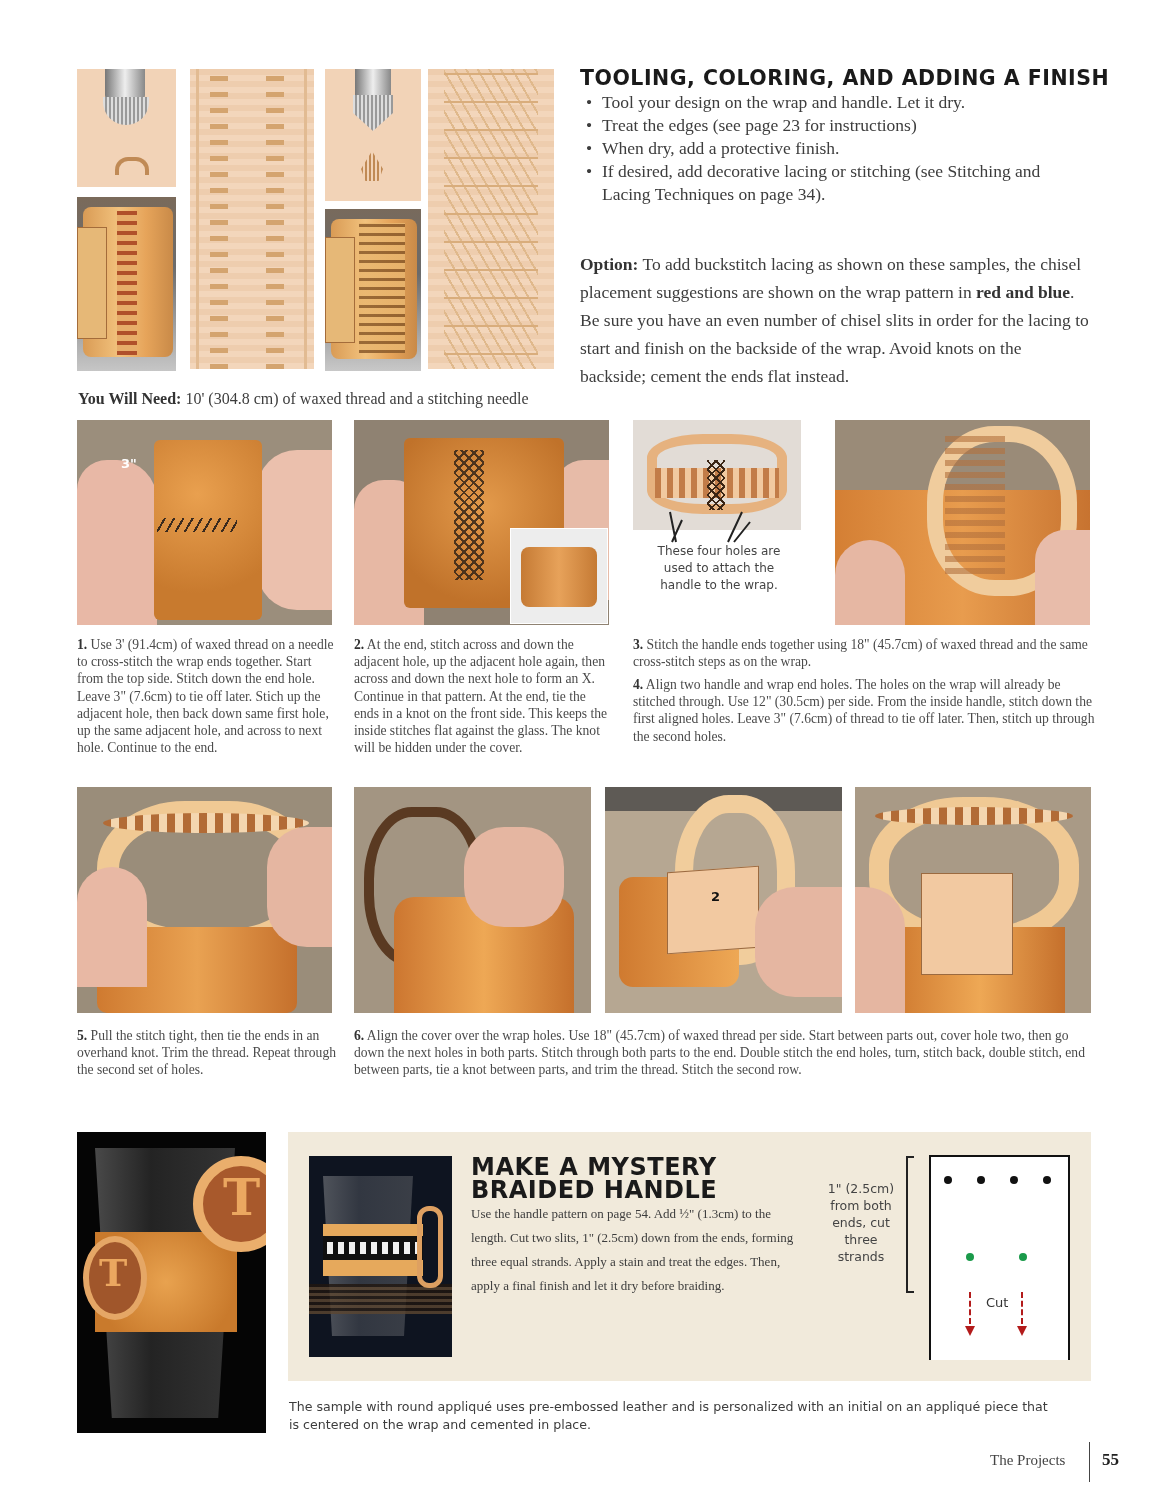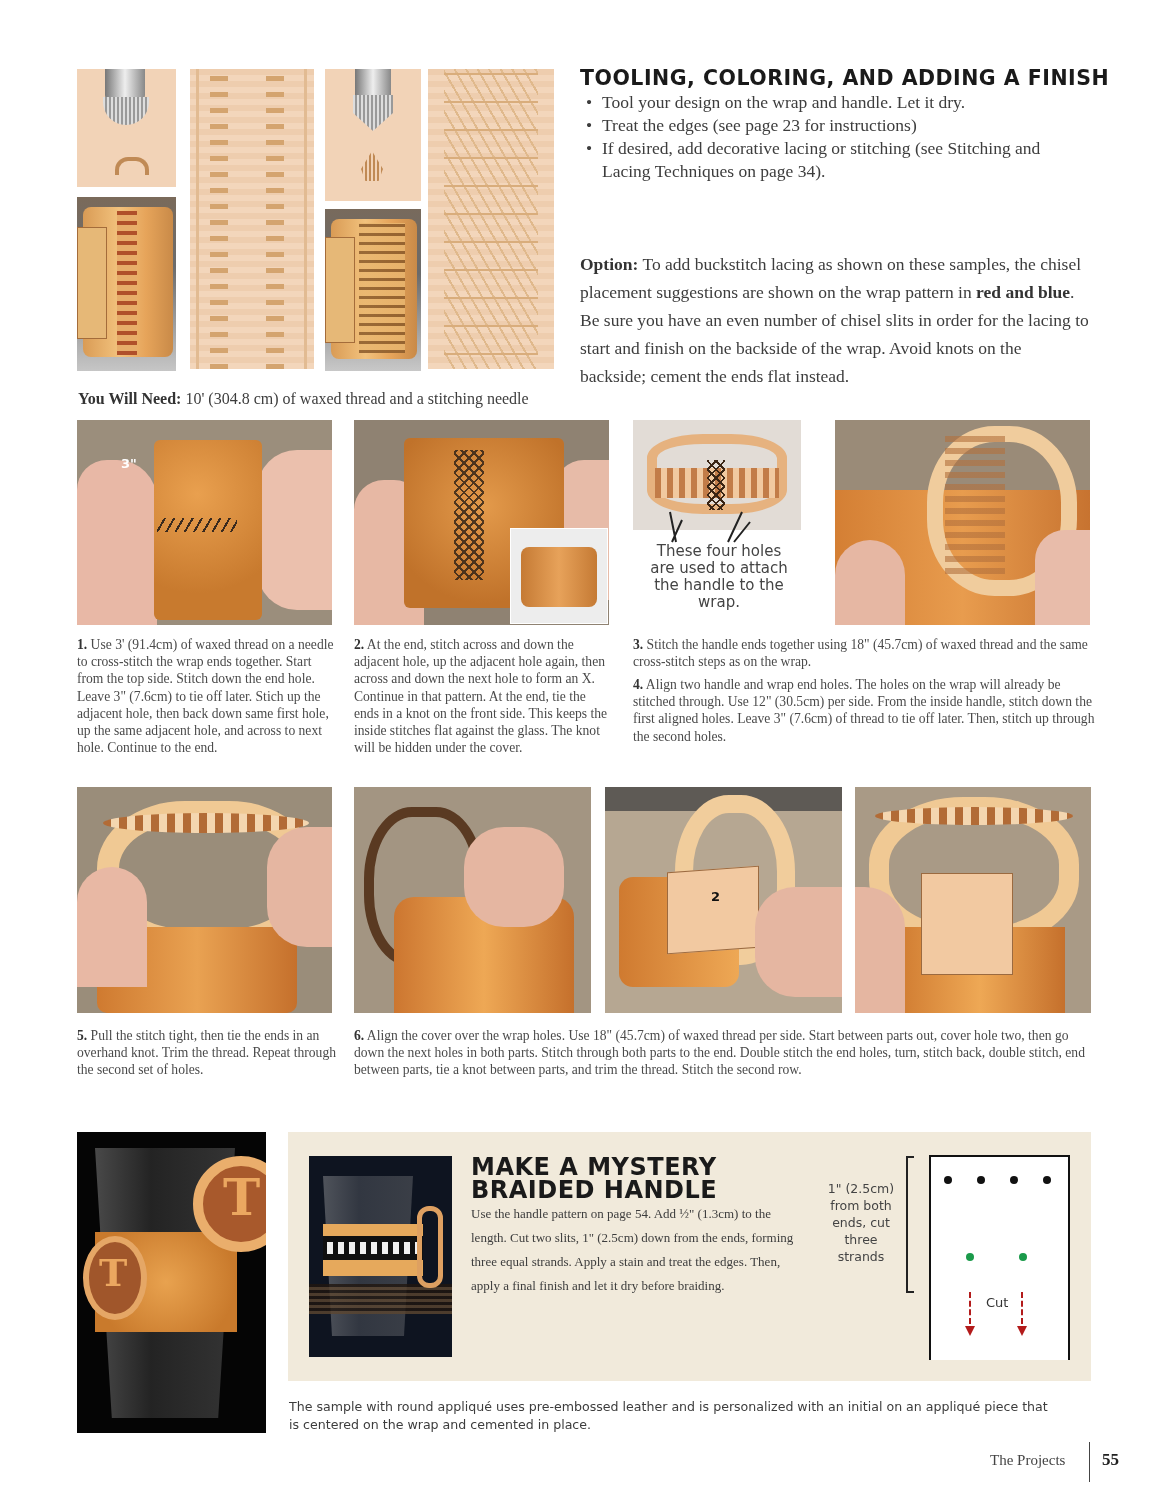--- a/index.html
+++ b/index.html
@@ -10,21 +10,21 @@
   .tan { background:#f4d8bf; }
   
   .h-sans { font-family:"DejaVu Sans", sans-serif; font-weight:bold; color:#1a1a1a; letter-spacing:0.5px; }
   .serif-body { font-family:"Liberation Serif", serif; color:#3d3d3d; }
   .bullets { list-style:none; margin:0; padding:0; }
   .bullets li { position:relative; padding-left:22px; font-size:17.5px; line-height:23px; }
   .bullets li::before { content:"•"; position:absolute; left:6px; top:0; }
   .para { font-size:17.5px; line-height:28px; }
   .caption { font-family:"Liberation Serif", serif; font-size:13.6px; line-height:17.2px; color:#4a4a4a; }
   .caption b { color:#333; }
-  .sans-cap { font-family:"DejaVu Sans", sans-serif; font-size:15px; line-height:17px; color:#444; }
+  .sans-cap { font-family:"DejaVu Sans", sans-serif; font-size:12px; line-height:17px; color:#444; }
 </style>
 </head>
 <body>
 
 <div class="photo tan" style="left:77px;top:69px;width:99px;height:118px;background:#f2d3b7;">
   <div class="abs" style="left:28px;top:0;width:40px;height:30px;background:linear-gradient(90deg,#777,#eee,#888);border-radius:0 0 4px 4px;"></div>
   <div class="abs" style="left:26px;top:28px;width:46px;height:28px;border-radius:0 0 23px 23px;background:repeating-linear-gradient(90deg,#ddd 0 2px,#999 2px 4px);"></div>
   <div class="abs" style="left:38px;top:88px;width:26px;height:14px;border-radius:13px 13px 0 0;border:4px solid #c08a55;border-bottom:none;"></div>
 </div>
 <div class="photo" style="left:77px;top:197px;width:99px;height:174px;background:linear-gradient(180deg,#7a6a5a 0%,#6c6c6c 40%,#c6c6c6 100%);">
@@ -50,20 +50,21 @@
 </div>
 <div class="photo leather-light" style="left:428px;top:69px;width:126px;height:300px;">
   <div class="abs" style="left:16px;top:0;width:94px;height:300px;background:repeating-linear-gradient(0deg,transparent 0 14px,#d9ad7c 14px 16px,transparent 16px 28px),repeating-linear-gradient(60deg,transparent 0 8px,#e0b98c 8px 10px);"></div>
 </div>
 
 <div class="abs h-sans" style="left:580px;top:66px;width:520px;font-size:20.5px;line-height:24px;white-space:nowrap;">TOOLING, COLORING, AND ADDING A FINISH</div>
 
 <ul class="abs bullets serif-body" style="left:580px;top:91px;width:510px;">
   <li>Tool your design on the wrap and handle. Let it dry.</li>
   <li>Treat the edges (see page 23 for instructions)</li>
+  <li>When dry, add a protective finish.</li>
   <li>If desired, add decorative lacing or stitching (see Stitching and Lacing Techniques on page 34).</li>
 </ul>
 
 <p class="abs para serif-body" style="left:580px;top:250px;width:510px;margin:0;">
   <b style="color:#333;">Option:</b><span> To add buckstitch lacing as shown on these samples, the chisel placement suggestions are shown on the wrap pattern in </span><b style="color:#333;">red and blue</b><span>. Be sure you have an even number of chisel slits in order for the lacing to start and finish on the backside of the wrap. Avoid knots on the backside; cement the ends flat instead.</span>
 </p>
 
 <p class="abs serif-body" style="left:78px;top:389px;margin:0;font-size:16px;line-height:20px;white-space:nowrap;">
   <b style="color:#333;">You Will Need:</b><span> 10' (304.8 cm) of waxed thread and a stitching needle</span>
 </p>

